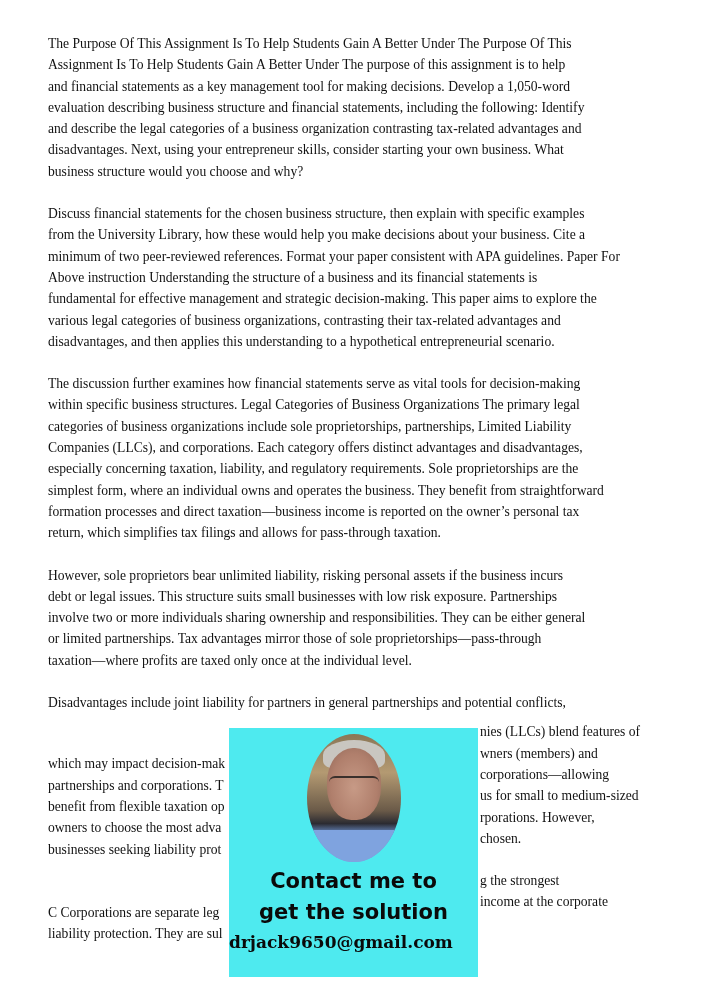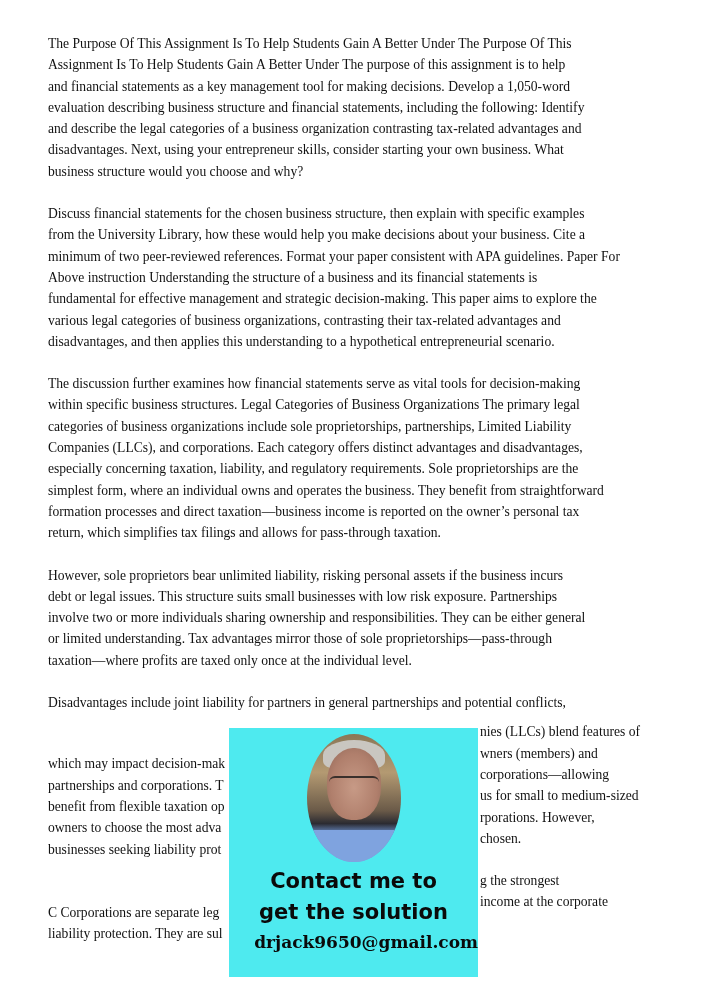--- a/index.html
+++ b/index.html
@@ -35,21 +35,21 @@
     border-top: 2px solid #3a302c; border-radius: 6px;
   }
   .portrait .shirt {
     position: absolute; left: 0; top: 96px; width: 94px; height: 40px; background: #7fa3df;
   }
   .promo-title {
     position: absolute; left: 0; width: 249px; top: 138px; text-align: center;
     font-family: "DejaVu Sans", sans-serif; font-weight: bold; font-size: 21px; line-height: 31px; color: #0a0a0a;
   }
   .promo-email {
-    position: absolute; left: 0; width: 249px; top: 204px; text-align: right;
+    position: absolute; left: 0; width: 249px; top: 204px; text-align: left;
     font-family: "DejaVu Serif", serif; font-weight: bold; font-size: 17px; color: #0a0a0a;
   }
 </style>
 </head>
 <body>
 
 <div class="page">
 
   <div class="para">
     <span class="line">The Purpose Of This Assignment Is To Help Students Gain A Better Under The Purpose Of This</span>
@@ -79,21 +79,21 @@
     <span class="line">especially concerning taxation, liability, and regulatory requirements. Sole proprietorships are the</span>
     <span class="line">simplest form, where an individual owns and operates the business. They benefit from straightforward</span>
     <span class="line">formation processes and direct taxation—business income is reported on the owner’s personal tax</span>
     <span class="line">return, which simplifies tax filings and allows for pass-through taxation.</span>
   </div>
 
   <div class="para">
     <span class="line">However, sole proprietors bear unlimited liability, risking personal assets if the business incurs</span>
     <span class="line">debt or legal issues. This structure suits small businesses with low risk exposure. Partnerships</span>
     <span class="line">involve two or more individuals sharing ownership and responsibilities. They can be either general</span>
-    <span class="line">or limited understanding. Tax advantages mirror those of sole proprietorships—pass-through</span>
+    <span class="line">or limited partnerships. Tax advantages mirror those of sole proprietorships—pass-through</span>
     <span class="line">taxation—where profits are taxed only once at the individual level.</span>
   </div>
 
   <div class="para">
     <span class="line">Disadvantages include joint liability for partners in general partnerships and potential conflicts,</span>
     <div class="line split">
       <span class="l">which may impact decision-mak</span>
       <span class="r">nies (LLCs) blend features of</span>
     </div>
     <div class="line split">

